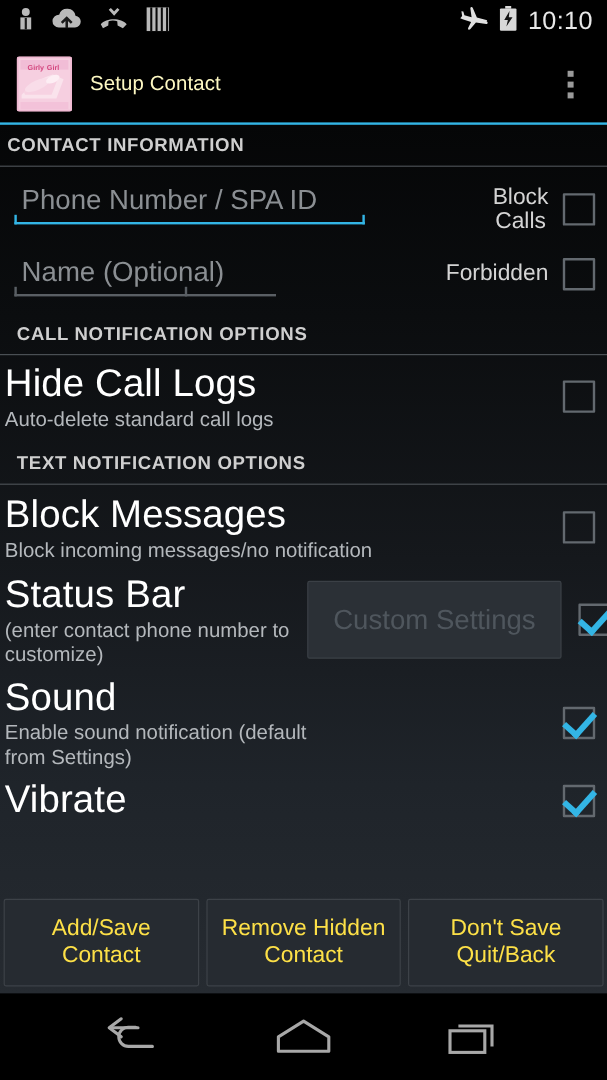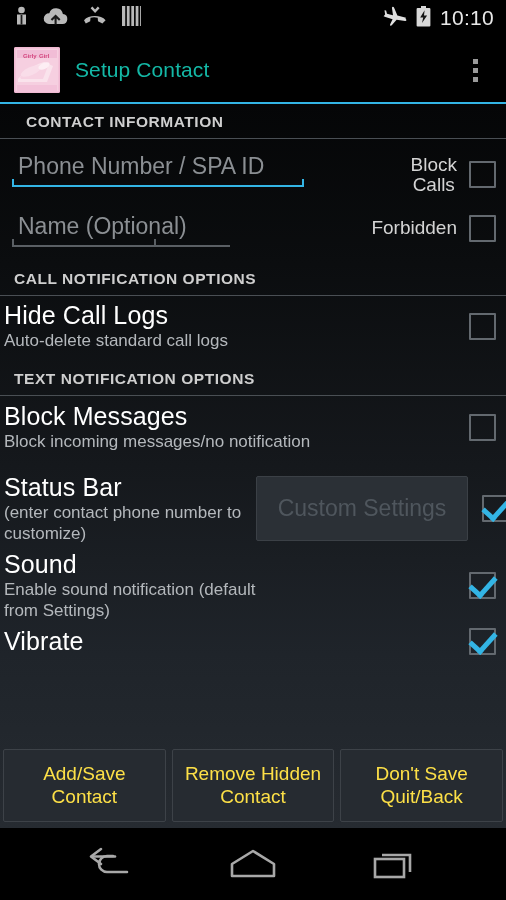--- a/index.html
+++ b/index.html
@@ -53,22 +53,22 @@
   }
   .app-icon {
     width: 46px; height: 46px;
     flex: 0 0 46px;
     border-radius: 2px;
     overflow: hidden;
     background: #f3bcd4;
     position: relative;
   }
   .app-title {
-    color: #14b8a6;
-    font-size: 21px;
+    color: #fef9c3;
+    font-size: 17px;
     margin-left: 15px;
     letter-spacing: 0.1px;
     white-space: nowrap;
   }
   .overflow-menu {
     margin-left: auto;
     width: 34px; height: 46px;
     display: flex;
     flex-direction: column;
     align-items: center;
@@ -91,21 +91,21 @@
   
   .content {
     flex: 1 1 auto;
     background: linear-gradient(to bottom, #050607 0%, #0b0d0f 22%, #15181c 50%, #1f242a 76%, #262b31 100%);
     display: flex;
     flex-direction: column;
     overflow: hidden;
   }
 
   .section-header {
-    padding: 9px 0 7px 26px;
+    padding: 9px 0 7px 6px;
     color: #cfcfcf;
     font-size: 15.5px;
     font-weight: bold;
     letter-spacing: 0.55px;
   }
   .section-header.sub { padding-left: 14px; }
   .divider {
     height: 1px;
     background: #4a4f54;
     width: 100%;
@@ -180,21 +180,21 @@
 
   
   .setting {
     display: flex;
     align-items: center;
     padding: 2px 10px 2px 4px;
   }
   .setting-text { flex: 1 1 auto; min-width: 0; }
   .setting-title {
     color: #ffffff;
-    font-size: 25px;
+    font-size: 32px;
     line-height: 1.18;
     letter-spacing: 0.1px;
   }
   .setting-sub {
     color: #b4b8bc;
     font-size: 17px;
     line-height: 1.2;
     margin-top: 1px;
   }
   .setting-mid { flex: 0 0 auto; padding: 0 14px; }
@@ -387,21 +387,21 @@
     <div class="setting" style="padding-top:6px;padding-bottom:4px;">
       <div class="setting-text">
         <div class="setting-title">Block Messages</div>
         <div class="setting-sub">Block incoming messages/no notification</div>
       </div>
       <div class="setting-end">
         <div class="cb"></div>
       </div>
     </div>
 
-    <div class="setting" style="padding-top:4px;padding-bottom:2px;margin-top:12px;">
+    <div class="setting" style="padding-top:4px;padding-bottom:2px;">
       <div class="setting-text" style="flex:0 0 238px;">
         <div class="setting-title">Status Bar</div>
         <div class="setting-sub">(enter contact phone number to customize)</div>
       </div>
       <div class="setting-mid">
         <div class="custom-btn">Custom Settings</div>
       </div>
       <div class="setting-end">
         <div class="cb checked"></div>
       </div>

